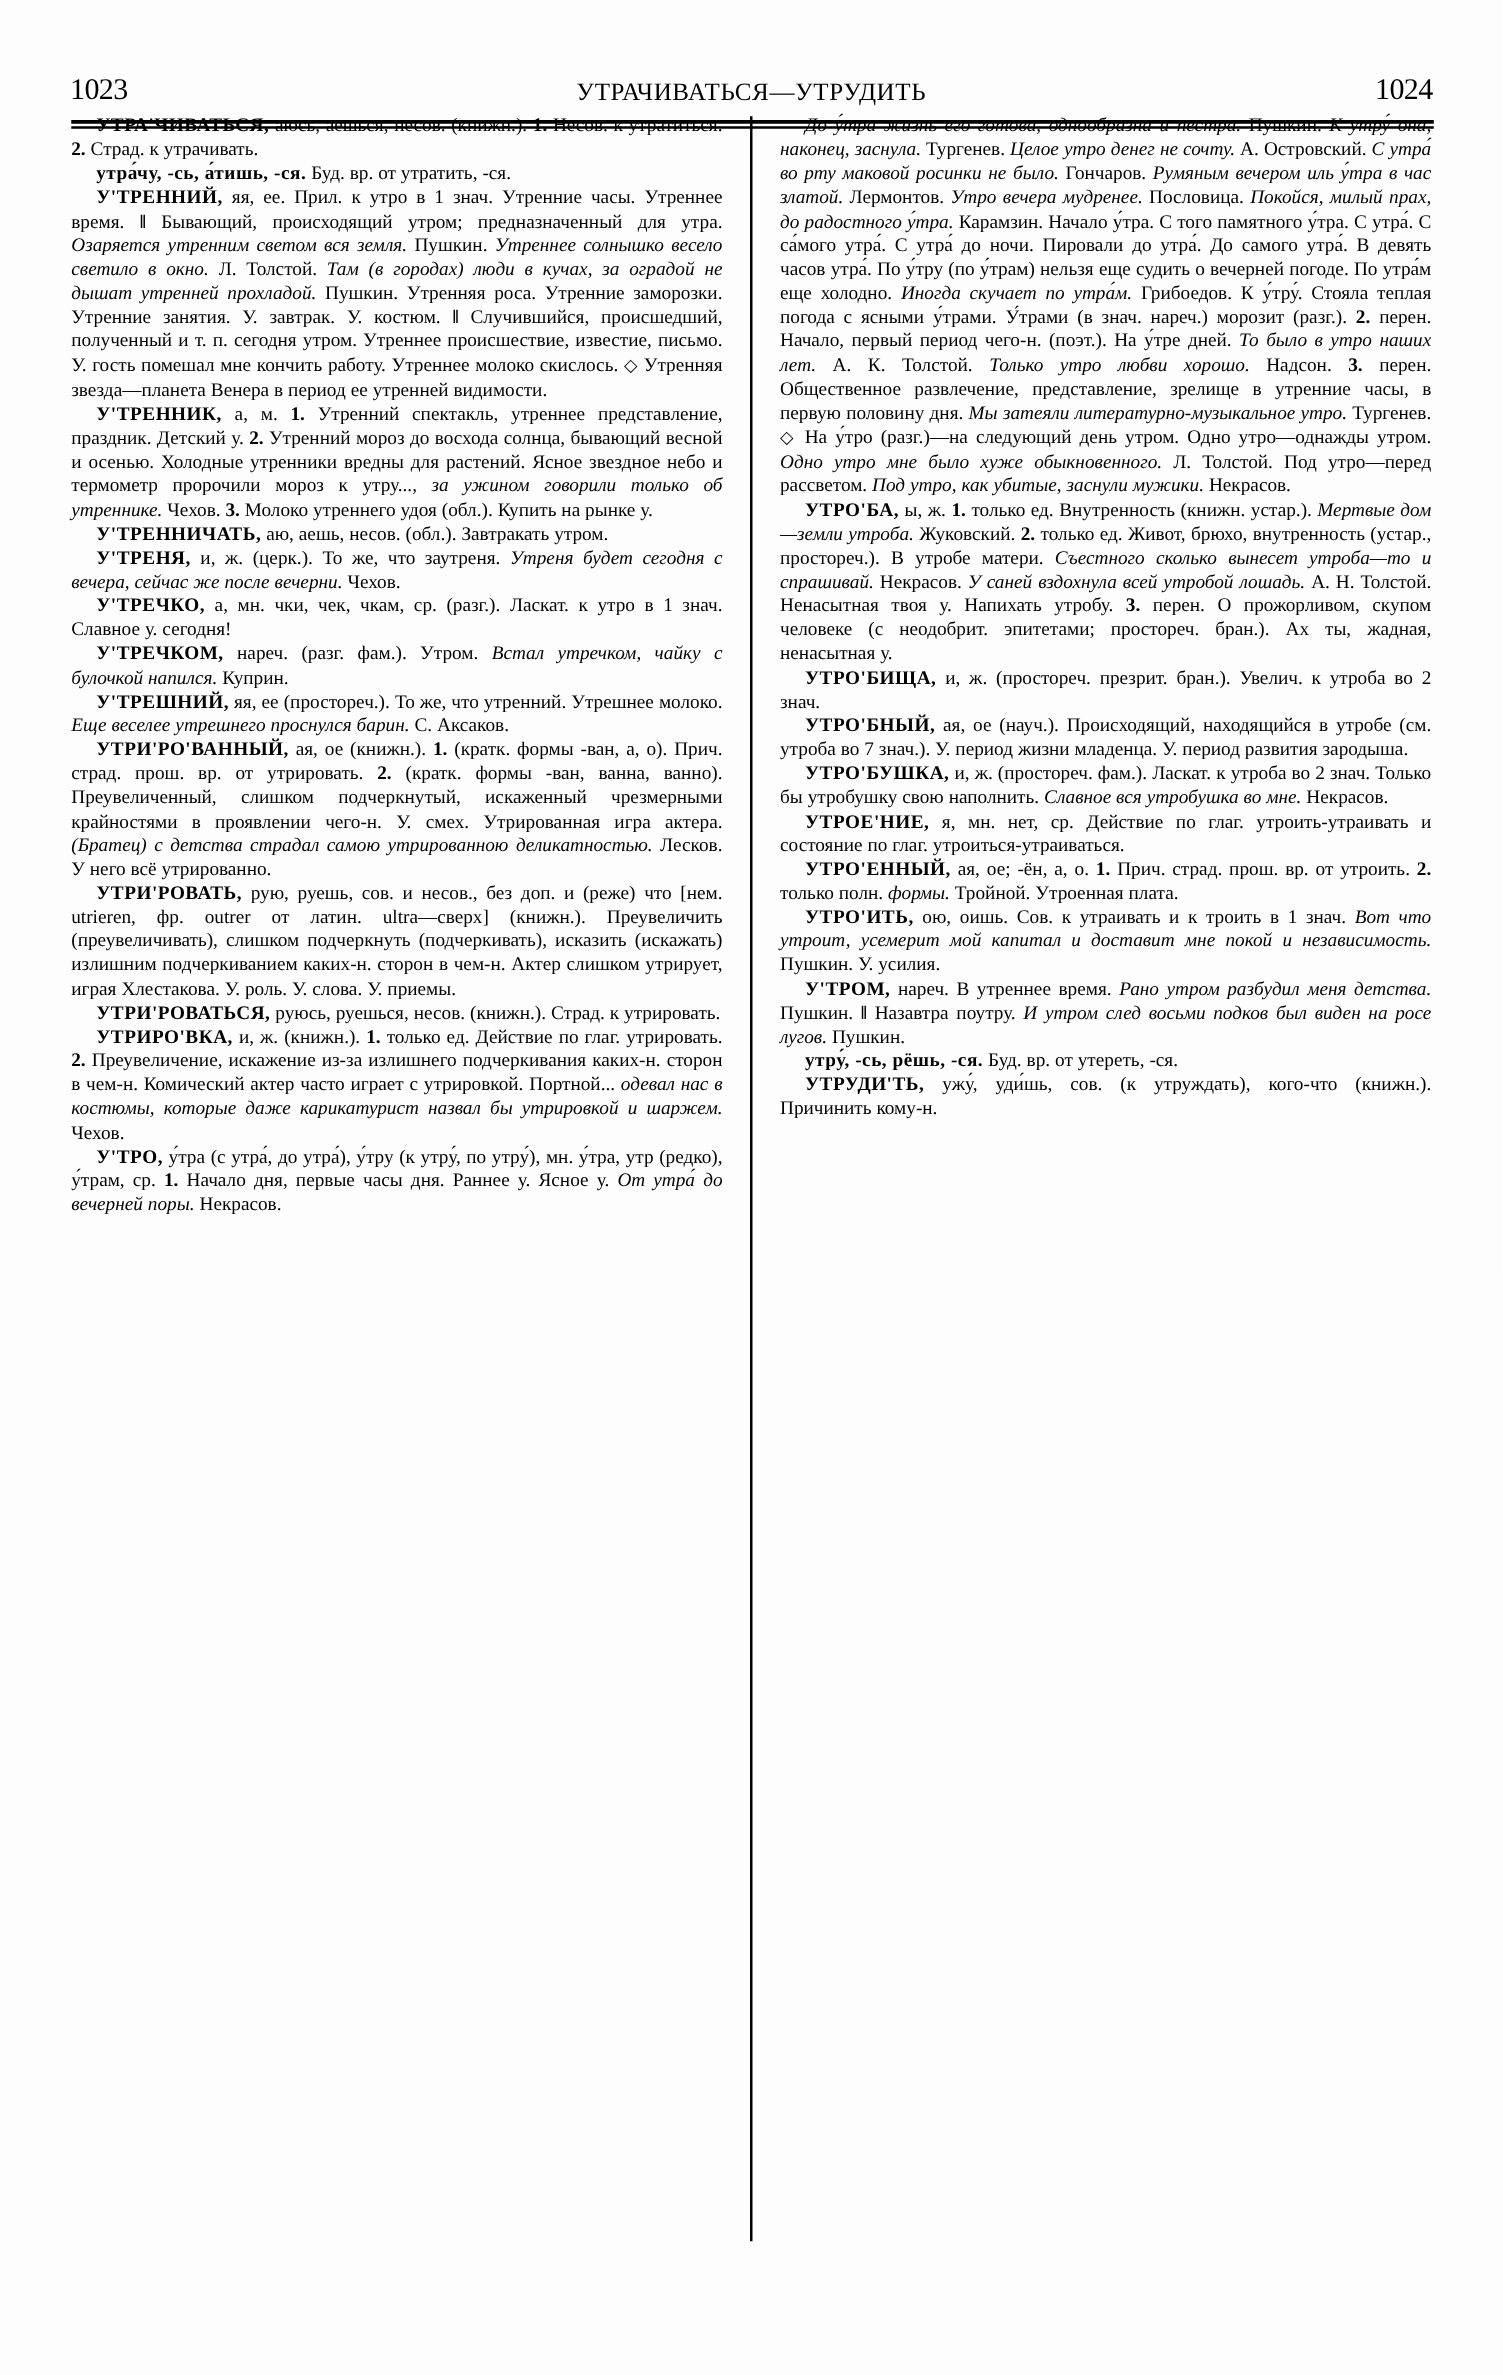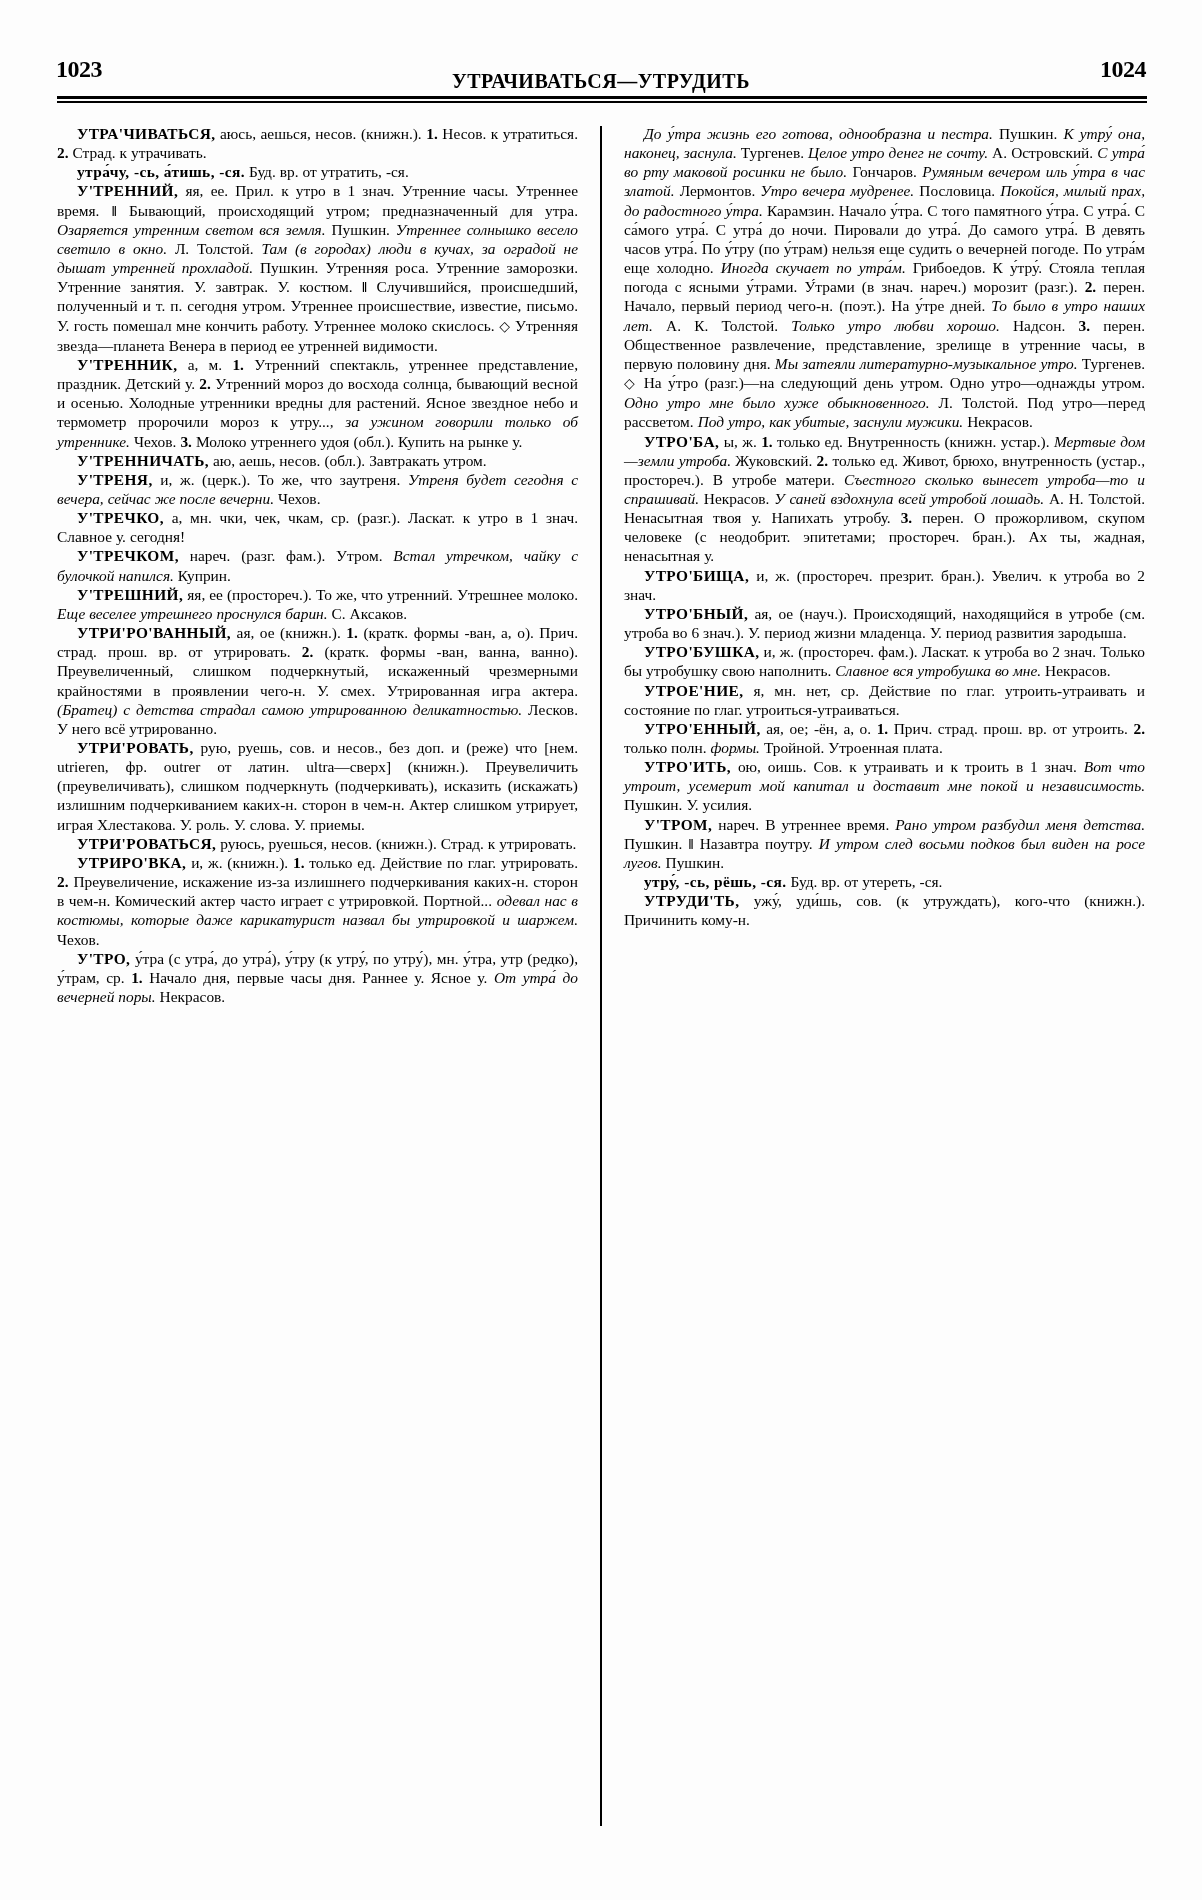--- a/index.html
+++ b/index.html
@@ -25,23 +25,23 @@
   }
 
   
   .running-head {
     position: absolute;
     top: 52px;
     left: 56px;
     right: 56px;
     height: 34px;
     display: flex;
-    align-items: center;
+    align-items: flex-end;
     justify-content: space-between;
-    font-weight: bold;
+    font-weight: normal;
   }
   .folio {
     font-size: 24px;
     letter-spacing: -0.5px;
     font-family: "Liberation Serif", serif;
   }
   .head-title {
     font-size: 20px;
     letter-spacing: 0.5px;
     text-align: center;
@@ -62,21 +62,21 @@
   }
   .rule-gap { height: 2px; }
   .rule-thin {
     height: 1.6px;
     background: #000;
   }
 
   
   .body {
     position: absolute;
-    top: 124px;
+    top: 91px;
     left: 57px;
     width: 1090px;
     height: 1730px;
     display: flex;
   }
   .col {
     width: 533px;
     box-sizing: border-box;
   }
   .col-left { padding-right: 12px; }
@@ -144,21 +144,21 @@
         <p class="entry"><span class="hw">УТРИ'РОВАТЬ,</span> <span>рую, руешь, сов. и несов., без доп. и (реже) что [нем. utrieren, фр. outrer от латин. ultra—сверх] (книжн.). Преувеличить (преувеличивать), слишком подчеркнуть (подчеркивать), исказить (искажать) излишним подчеркиванием каких-н. сторон в чем-н. Актер слишком утрирует, играя Хлестакова. У. роль. У. слова. У. приемы.</span></p>
         <p class="entry"><span class="hw">УТРИ'РОВАТЬСЯ,</span> <span>руюсь, руешься, несов. (книжн.). Страд. к утрировать.</span></p>
         <p class="entry"><span class="hw">УТРИРО'ВКА,</span> <span>и, ж. (книжн.). <b>1.</b> только ед. Действие по глаг. утрировать. <b>2.</b> Преувеличение, искажение из-за излишнего подчеркивания каких-н. сторон в чем-н. Комический актер часто играет с утрировкой. Портной...<i> одевал нас в костюмы, которые даже карикатурист назвал бы утрировкой и шаржем.</i> Чехов.</span></p>
         <p class="entry"><span class="hw">У'ТРО,</span> <span>у́тра (с утра́, до утра́), у́тру (к утру́, по утру́), мн. у́тра, утр (редко), у́трам, ср. <b>1.</b> Начало дня, первые часы дня. Раннее у. Ясное у.<i> От утра́ до вечерней поры.</i> Некрасов.</span></p>
       </div>
     <div class="divider"></div>
     <div class="col col-right" id="col-right">
         <p class="entry"><span><i>До у́тра жизнь его готова, однообразна и пестра.</i> Пушкин.<i> К утру́ она, наконец, заснула.</i> Тургенев.<i> Целое утро денег не сочту.</i> А. Островский.<i> С утра́ во рту маковой росинки не было.</i> Гончаров.<i> Румяным вечером иль у́тра в час златой.</i> Лермонтов.<i> Утро вечера мудренее.</i> Пословица.<i> Покойся, милый прах, до радостного у́тра.</i> Карамзин. Начало у́тра. С того памятного у́тра. С утра́. С са́мого утра́. С утра́ до ночи. Пировали до утра́. До самого утра́. В девять часов утра́. По у́тру (по у́трам) нельзя еще судить о вечерней погоде. По утра́м еще холодно.<i> Иногда скучает по утра́м.</i> Грибоедов. К у́тру́. Стояла теплая погода с ясными у́трами. У́трами (в знач. нареч.) морозит (разг.). <b>2.</b> перен. Начало, первый период чего-н. (поэт.). На у́тре дней.<i> То было в утро наших лет.</i> А. К. Толстой.<i> Только утро любви хорошо.</i> Надсон. <b>3.</b> перен. Общественное развлечение, представление, зрелище в утренние часы, в первую половину дня.<i> Мы затеяли литературно-музыкальное утро.</i> Тургенев. <span class="dia">◇</span> На у́тро (разг.)—на следующий день утром. Одно утро—однажды утром.<i> Одно утро мне было хуже обыкновенного.</i> Л. Толстой. Под утро—перед рассветом.<i> Под утро, как убитые, заснули мужики.</i> Некрасов.</span></p>
         <p class="entry"><span class="hw">УТРО'БА,</span> <span>ы, ж. <b>1.</b> только ед. Внутренность (книжн. устар.).<i> Мертвые дом—земли утроба.</i> Жуковский. <b>2.</b> только ед. Живот, брюхо, внутренность (устар., простореч.). В утробе матери.<i> Съестного сколько вынесет утроба—то и спрашивай.</i> Некрасов.<i> У саней вздохнула всей утробой лошадь.</i> А. Н. Толстой. Ненасытная твоя у. Напихать утробу. <b>3.</b> перен. О прожорливом, скупом человеке (с неодобрит. эпитетами; простореч. бран.). Ах ты, жадная, ненасытная у.</span></p>
         <p class="entry"><span class="hw">УТРО'БИЩА,</span> <span>и, ж. (простореч. презрит. бран.). Увелич. к утроба во 2 знач.</span></p>
-        <p class="entry"><span class="hw">УТРО'БНЫЙ,</span> <span>ая, ое (науч.). Происходящий, находящийся в утробе (см. утроба во 6 знач.). У. период жизни младенца. У. период развития зародыша.</span></p>
+        <p class="entry"><span class="hw">УТРО'БНЫЙ,</span> <span>ая, ое (науч.). Происходящий, находящийся в утробе (см. утроба во 7 знач.). У. период жизни младенца. У. период развития зародыша.</span></p>
         <p class="entry"><span class="hw">УТРО'БУШКА,</span> <span>и, ж. (простореч. фам.). Ласкат. к утроба во 2 знач. Только бы утробушку свою наполнить.<i> Славное вся утробушка во мне.</i> Некрасов.</span></p>
         <p class="entry"><span class="hw">УТРОЕ'НИЕ,</span> <span>я, мн. нет, ср. Действие по глаг. утроить-утраивать и состояние по глаг. утроиться-утраиваться.</span></p>
         <p class="entry"><span class="hw">УТРО'ЕННЫЙ,</span> <span>ая, ое; -ён, а, о. <b>1.</b> Прич. страд. прош. вр. от утроить. <b>2.</b> только полн.<i> формы.</i> Тройной. Утроенная плата.</span></p>
         <p class="entry"><span class="hw">УТРО'ИТЬ,</span> <span>ою, оишь. Сов. к утраивать и к троить в 1 знач.<i> Вот что утроит, усемерит мой капитал и доставит мне покой и независимость.</i> Пушкин. У. усилия.</span></p>
         <p class="entry"><span class="hw">У'ТРОМ,</span> <span>нареч. В утреннее время.<i> Рано утром разбудил меня детства.</i> Пушкин. <span class="par">‖</span> Назавтра поутру.<i> И утром след восьми подков был виден на росе лугов.</i> Пушкин.</span></p>
         <p class="entry"><span class="hw">утру́, -сь, рёшь, -ся.</span> <span>Буд. вр. от утереть, -ся.</span></p>
         <p class="entry"><span class="hw">УТРУДИ'ТЬ,</span> <span>ужу́, уди́шь, сов. (к утруждать), кого-что (книжн.). Причинить кому-н.</span></p>
       </div>
   </div>
 

